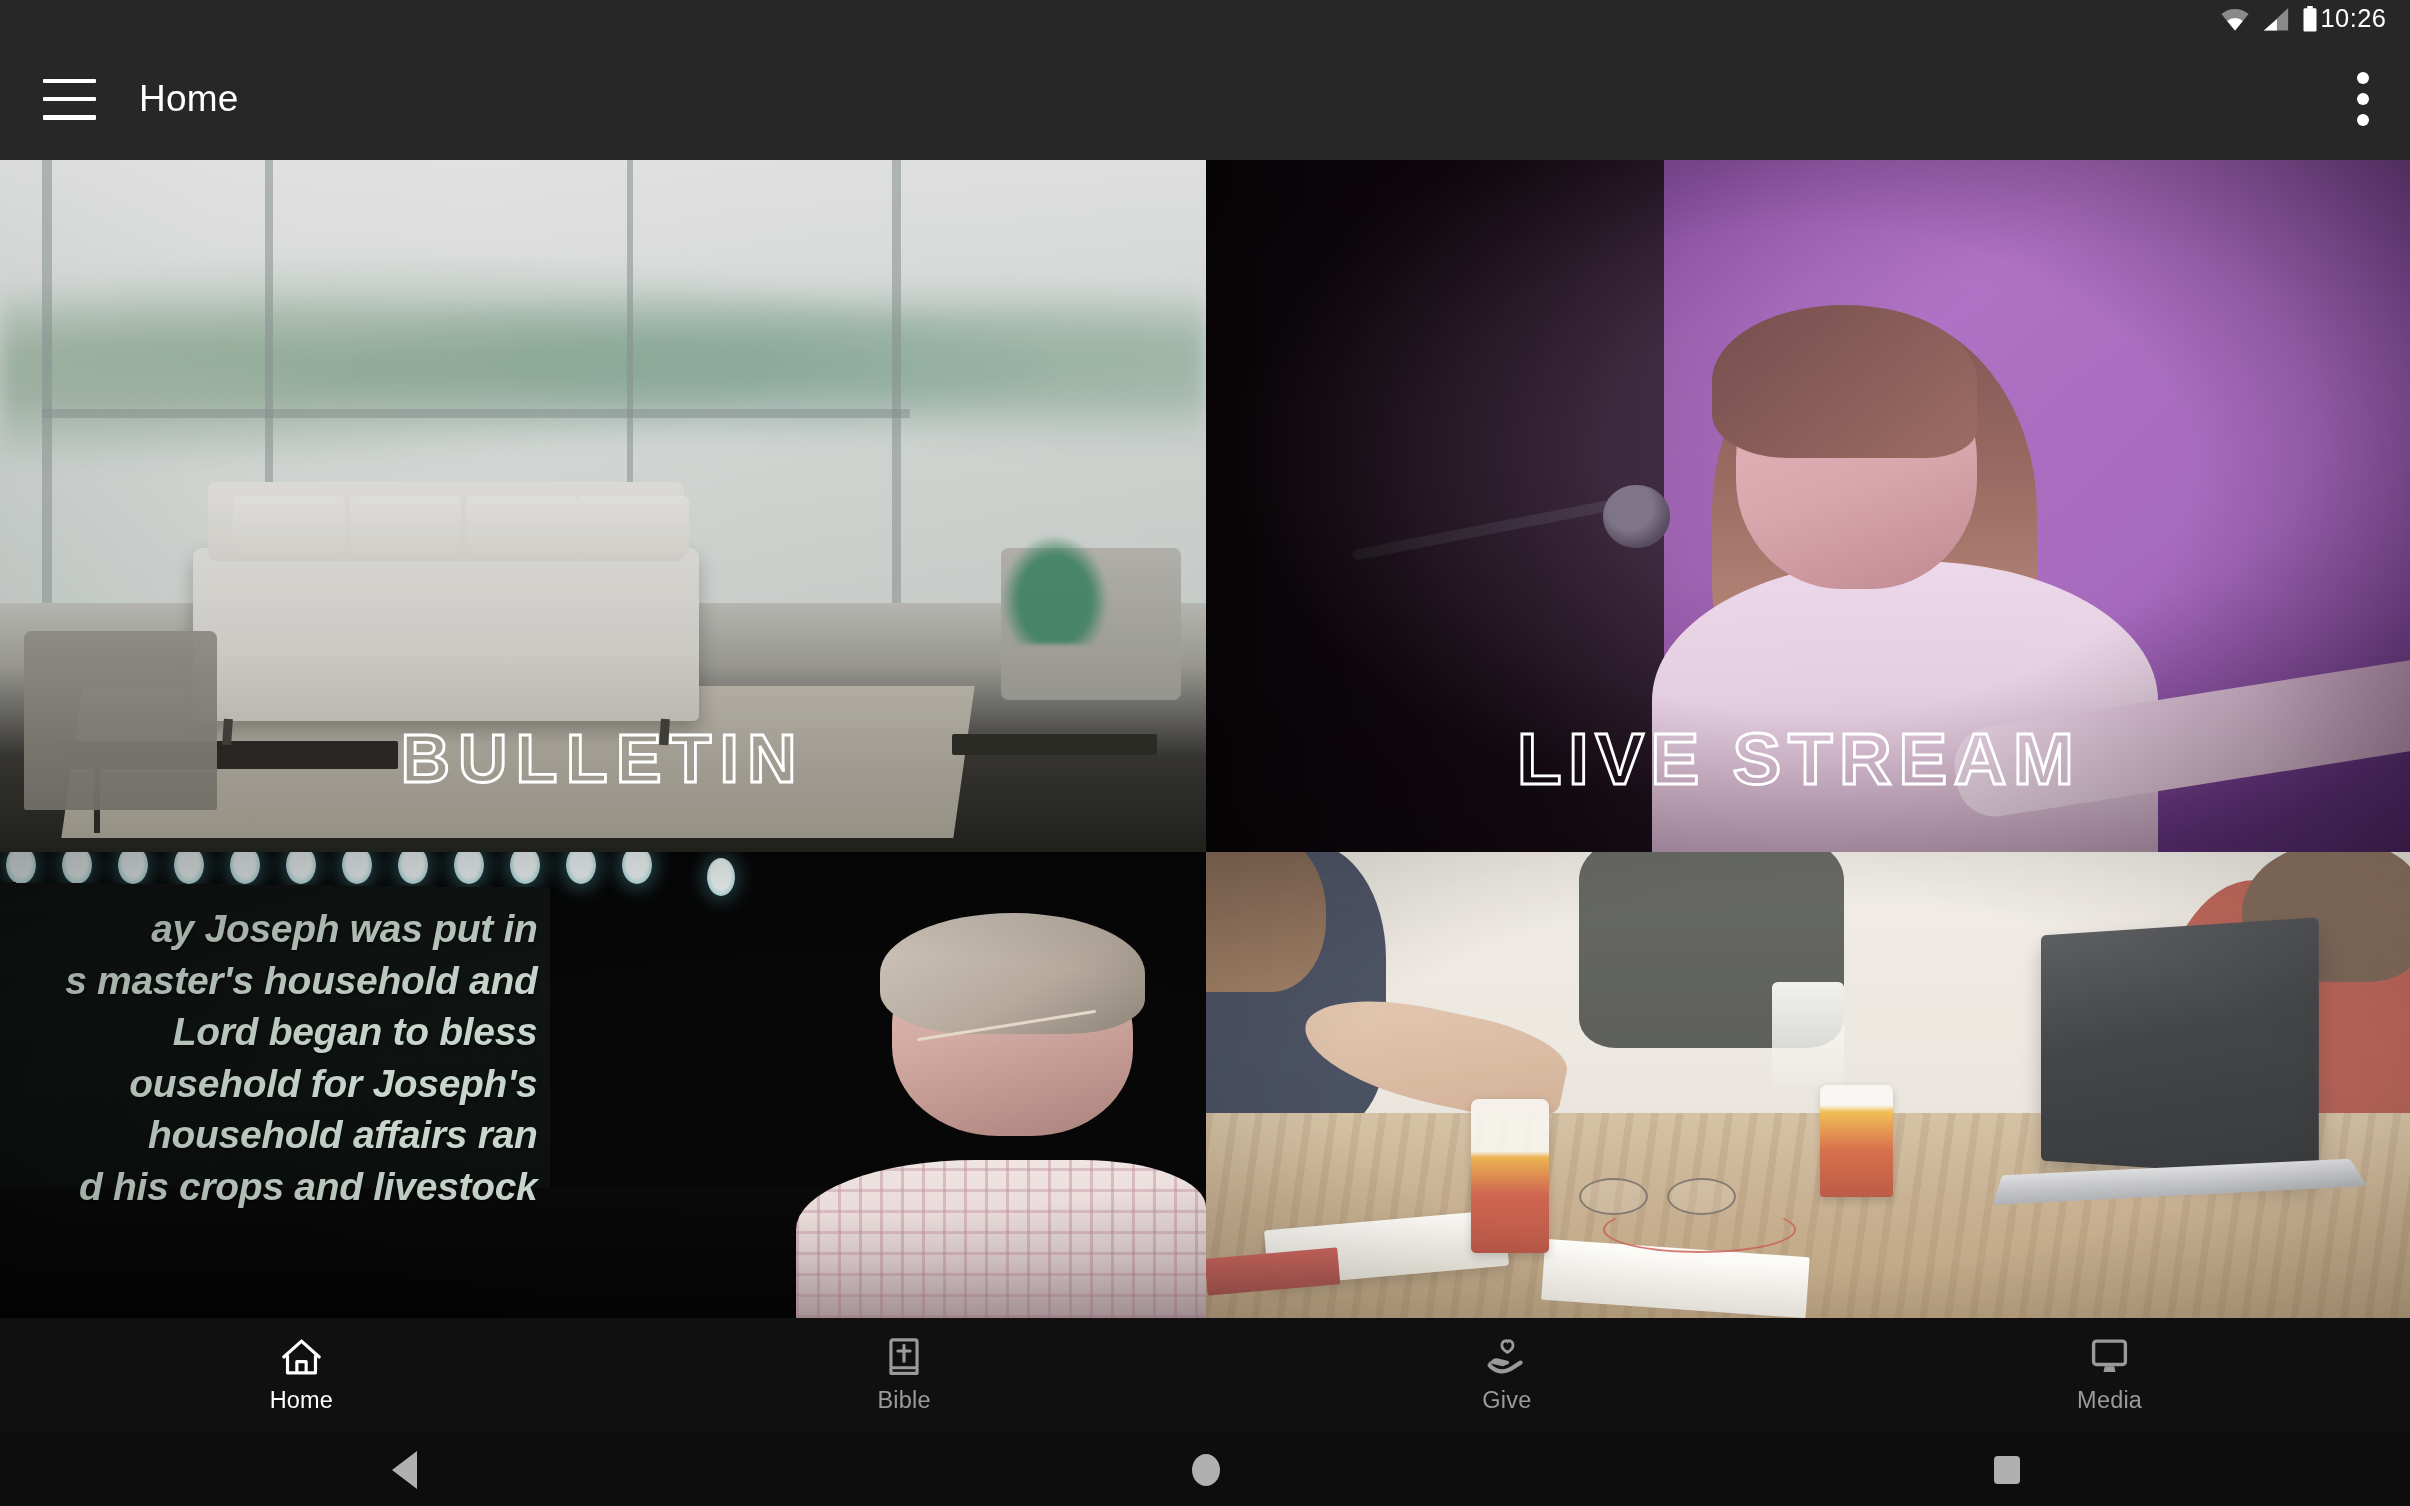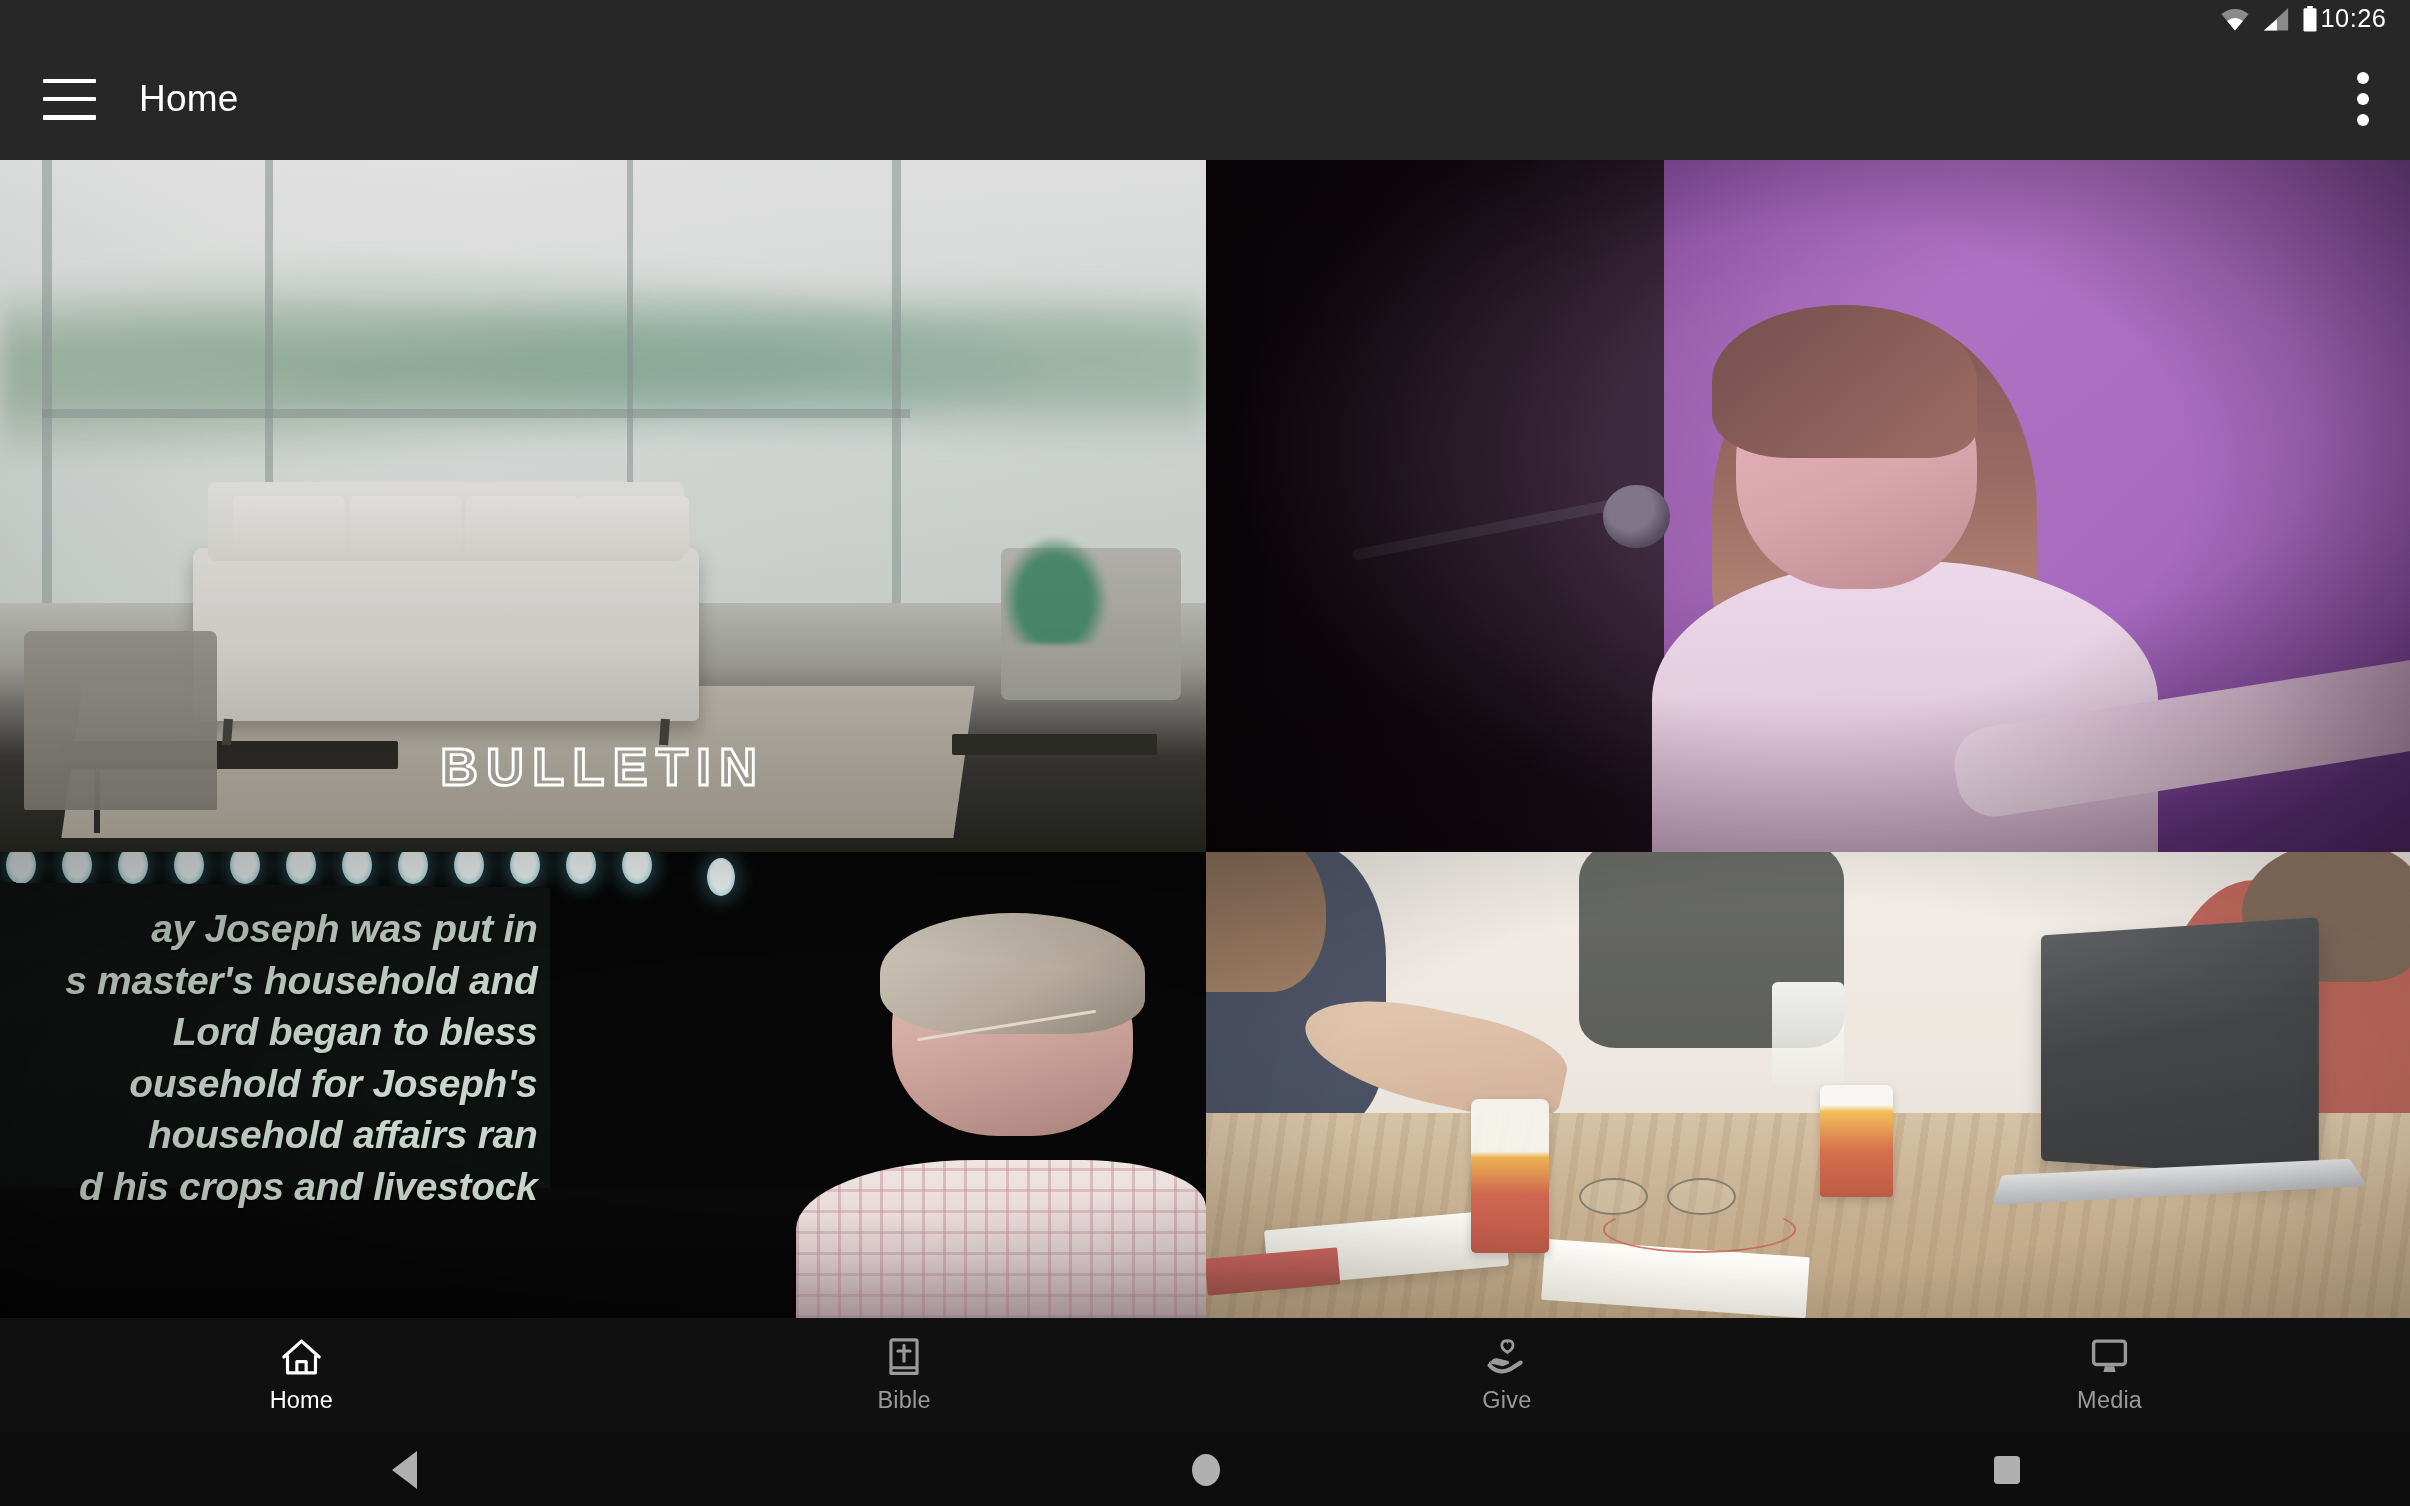--- a/index.html
+++ b/index.html
@@ -52,21 +52,21 @@
     grid-template-columns:1fr 1fr;
     grid-template-rows:692px 466px;
     gap:0;
     background:#000;
   }
   .tile { position:relative; overflow:hidden; cursor:pointer; }
   .tile .art { position:absolute; inset:0; }
   .tile-label {
     position:absolute; left:0; right:0; bottom:55px;
     text-align:center;
-    font-size:52px; font-weight:700; letter-spacing:8.5px;
+    font-size:68px; font-weight:700; letter-spacing:8.5px;
     color:transparent;
     -webkit-text-stroke:2.8px #ffffff;
     font-family:"Liberation Sans", sans-serif;
     white-space:nowrap;
   }
   .tile-2 .tile-label { letter-spacing:6.6px; font-size:73px; bottom:52px; padding-right:19px; }
 
   
   .lobby { background:#dfe2e1; }
   .lobby .glasswall {
@@ -449,20 +449,21 @@
         <div class="neck"></div>
         <div class="body"></div>
         <div class="arm"></div>
         <div class="head"></div>
         <div class="hair-front"></div>
         <div class="mic-stand"></div>
         <div class="mic-head"></div>
         <div class="glow"></div>
         <div class="vignette"></div>
       </div>
+      <div class="tile-label">LIVE STREAM</div>
     </div>
 
     <div class="tile tile-3">
       <div class="art sermon">
         <div class="lights">
           <i></i>
             <i></i>
             <i></i>
             <i></i>
             <i></i>

